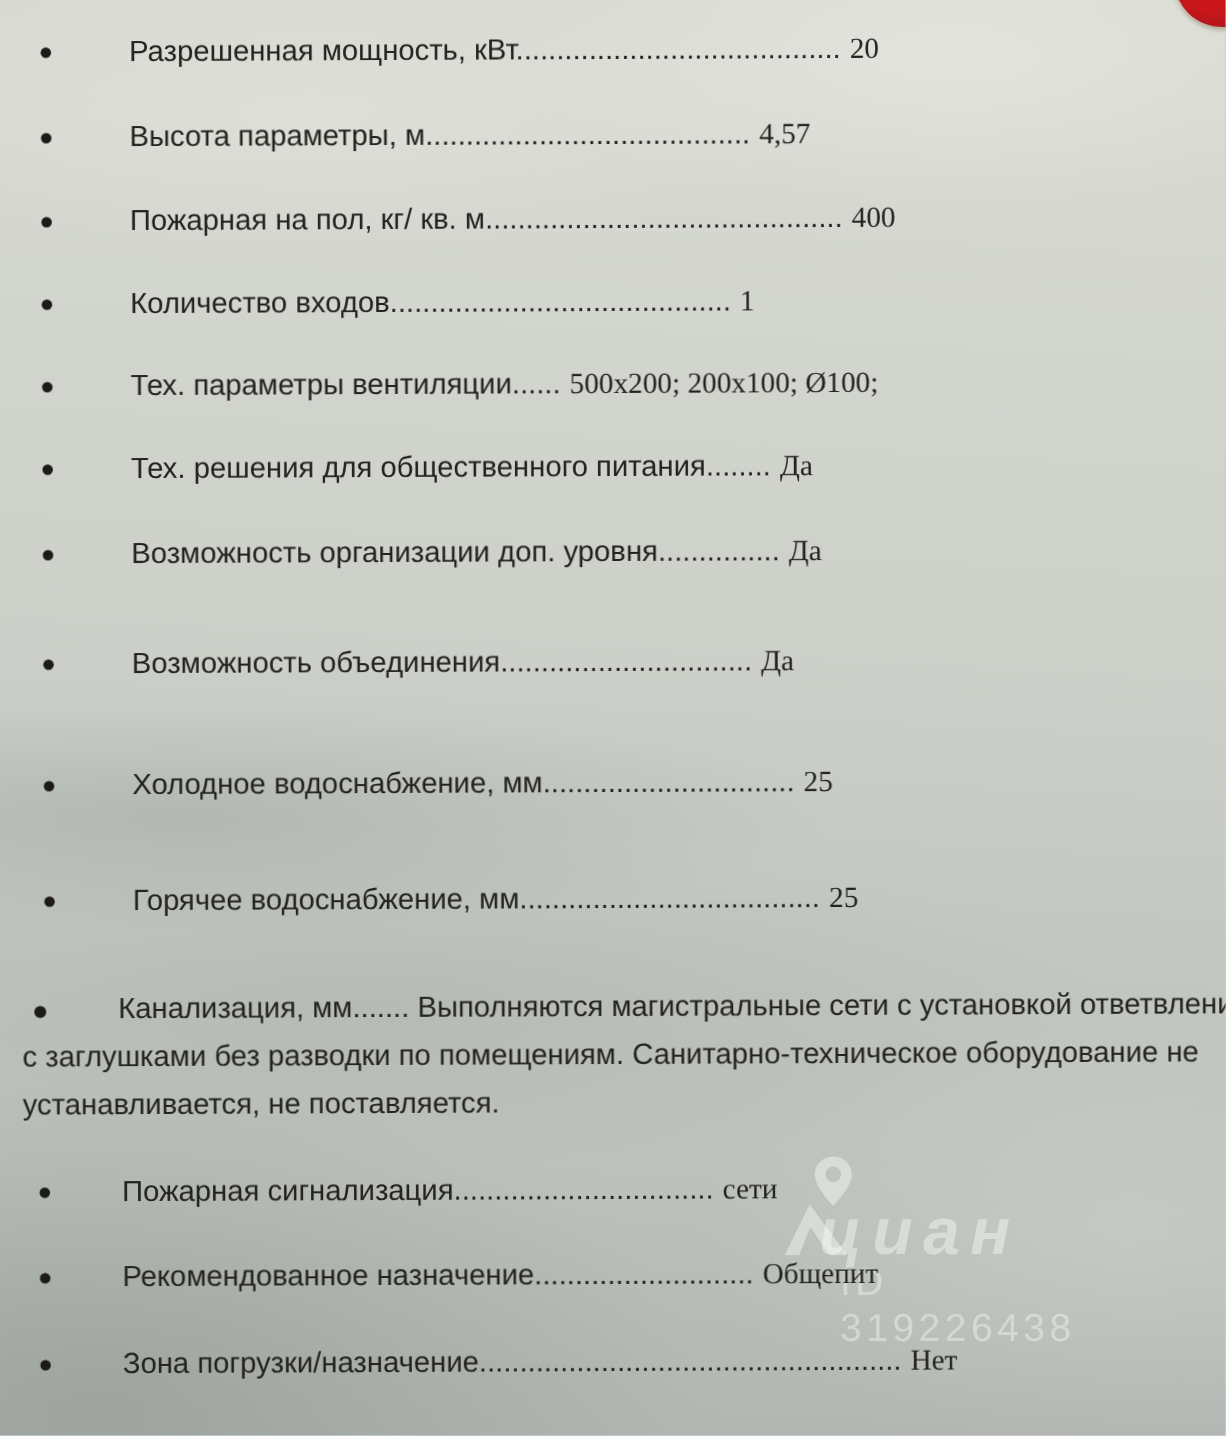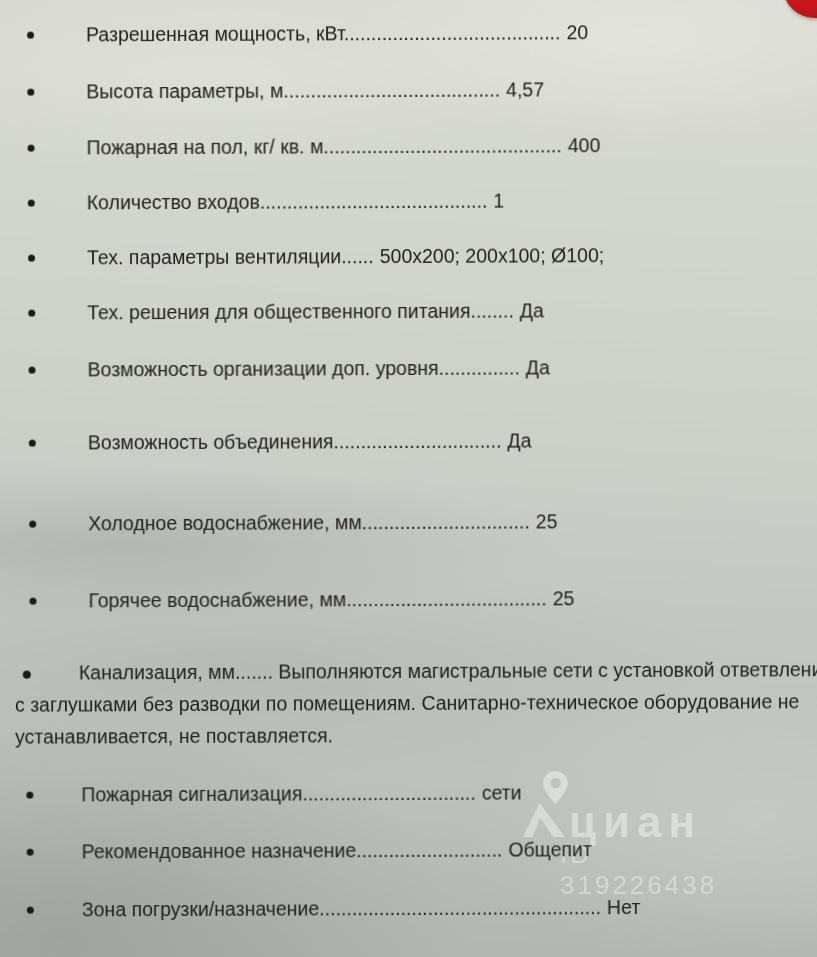--- a/index.html
+++ b/index.html
@@ -30,40 +30,41 @@
     font-size:19.5px;line-height:22px;white-space:nowrap;
   }
   .row.g1{padding-left:88px;}
   .row.g2{padding-left:80px;}
   .bullet{
     position:absolute;width:7px;height:7px;border-radius:50%;
     background:#1d1b18;top:8px;
   }
   .g1 .bullet{left:29px;}
   .g2 .bullet{left:25px;}
-  .value{margin-left:6px;}
+  .value{margin-left:6px;font-family:Liberation Serif, serif;}
   .para-line{
     position:absolute;font-size:19.5px;line-height:22px;white-space:nowrap;
   }
   .para-bullet{
     position:absolute;left:22px;top:669px;width:8px;height:8px;border-radius:50%;
     background:#1d1b18;
   }
   
   .wm{position:absolute;color:rgba(255,255,255,.42);}
   .wm-pin{position:absolute;left:543px;top:771px;width:25px;height:33px;}
   .wm-glyph{
     position:absolute;left:523px;top:803px;width:42px;height:34px;
     background:rgba(255,255,255,.40);
     clip-path:polygon(0 100%, 40% 0, 100% 100%, 72% 100%, 41% 44%, 23% 100%);
   }
   .wm-logo{
-    position:absolute;left:569px;top:797px;
+    position:absolute;left:546px;top:797px;
     font-size:44px;font-weight:700;letter-spacing:7px;
     color:rgba(255,255,255,.40);
+    font-style:italic;
   }
   .wm-id{
     position:absolute;left:560px;top:839px;
     font-size:26px;font-weight:400;letter-spacing:3px;
     color:rgba(255,255,255,.38);
   }
   .red-sticker{
     position:absolute;left:783px;top:-44px;width:64px;height:62px;border-radius:50%;
     background:radial-gradient(circle at 42% 35%, #c8161b 55%, #a8161c 82%, #7d1c20 100%);
     box-shadow:0 2px 3px rgba(95,70,30,.35);

